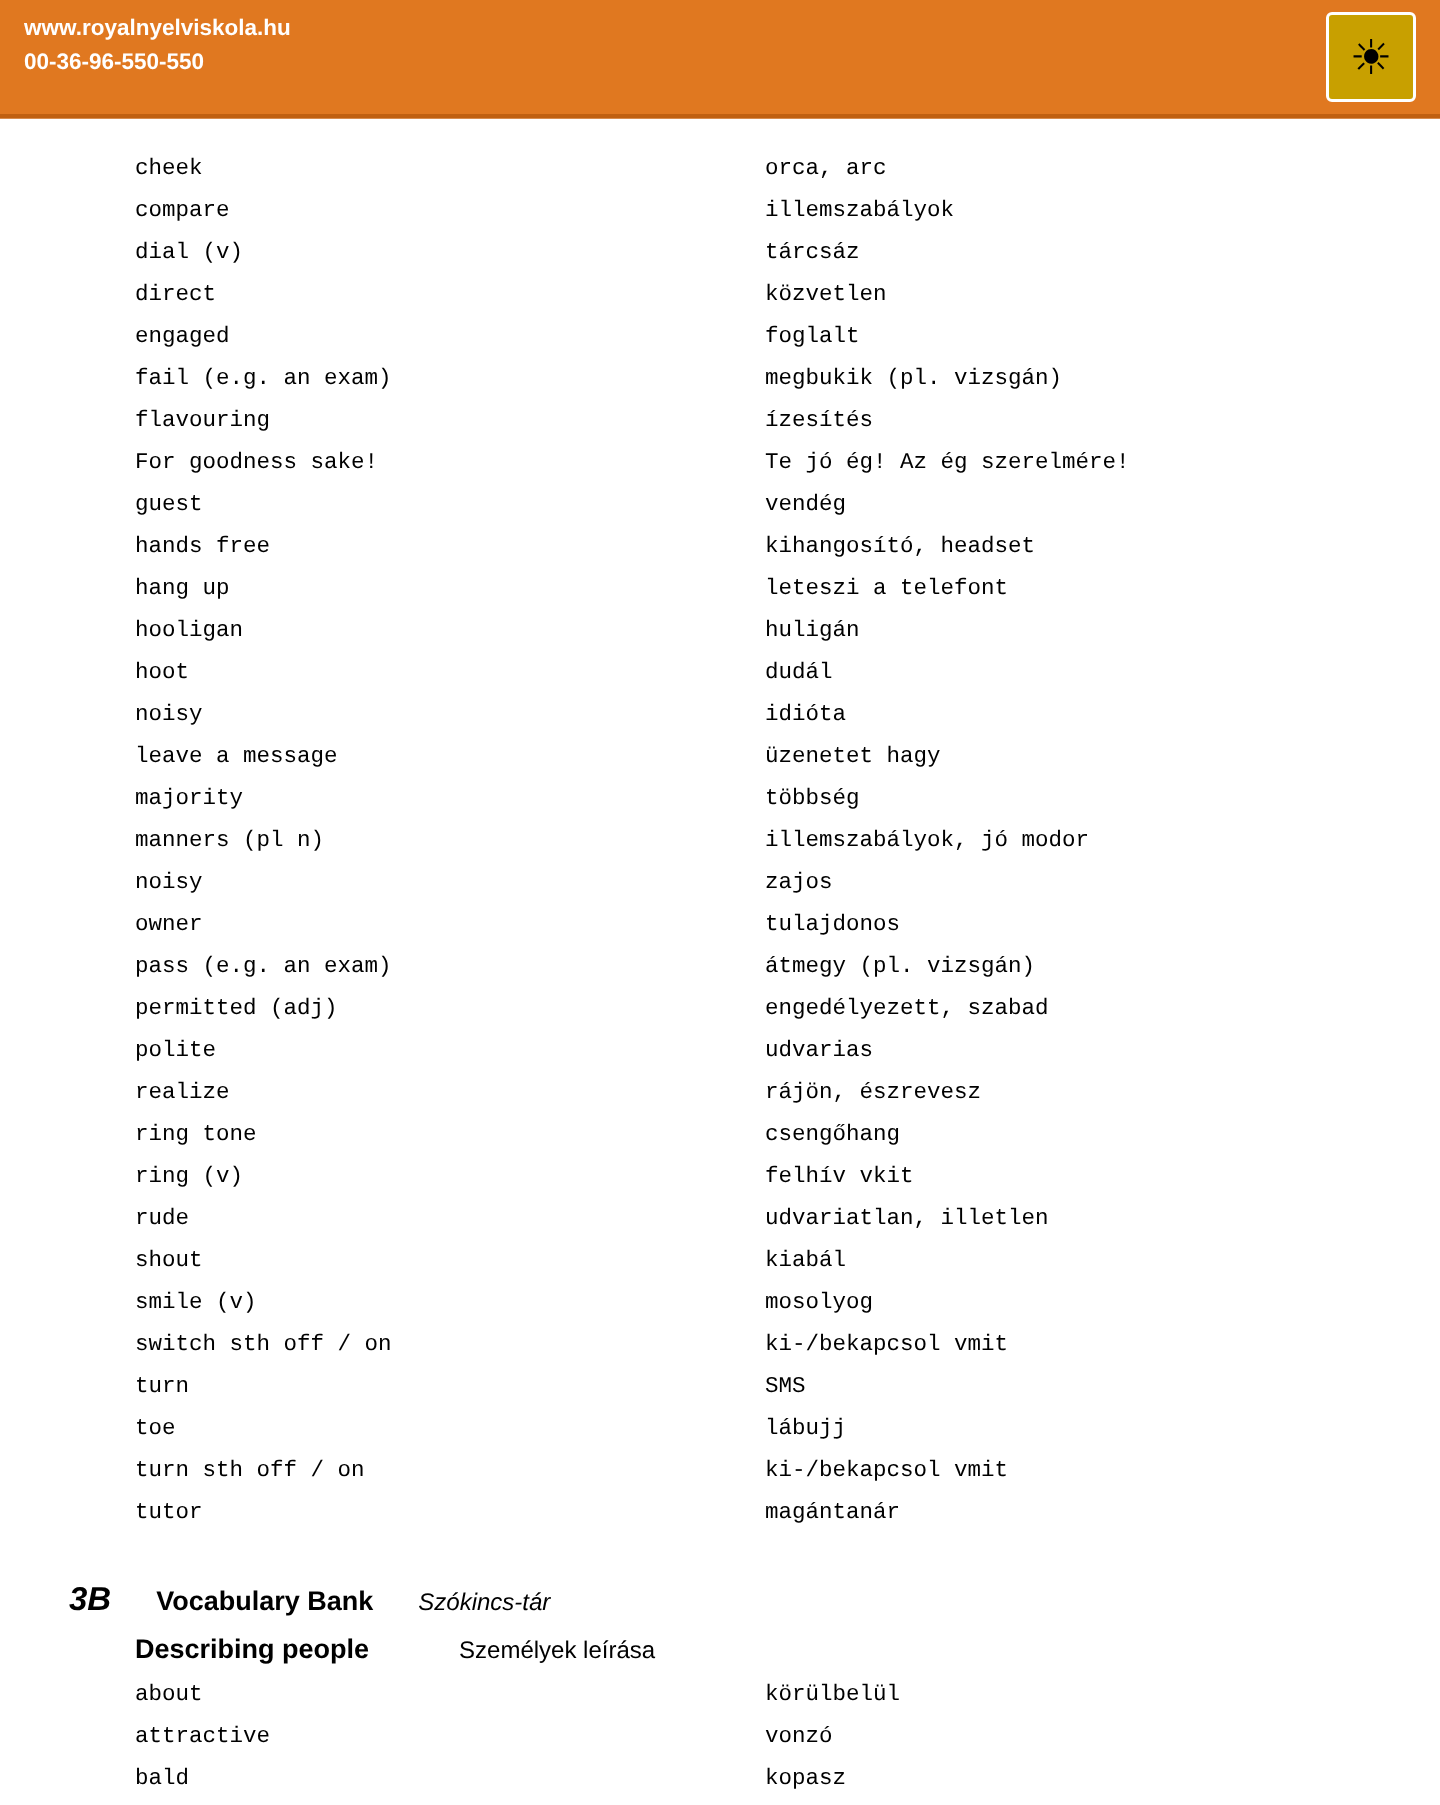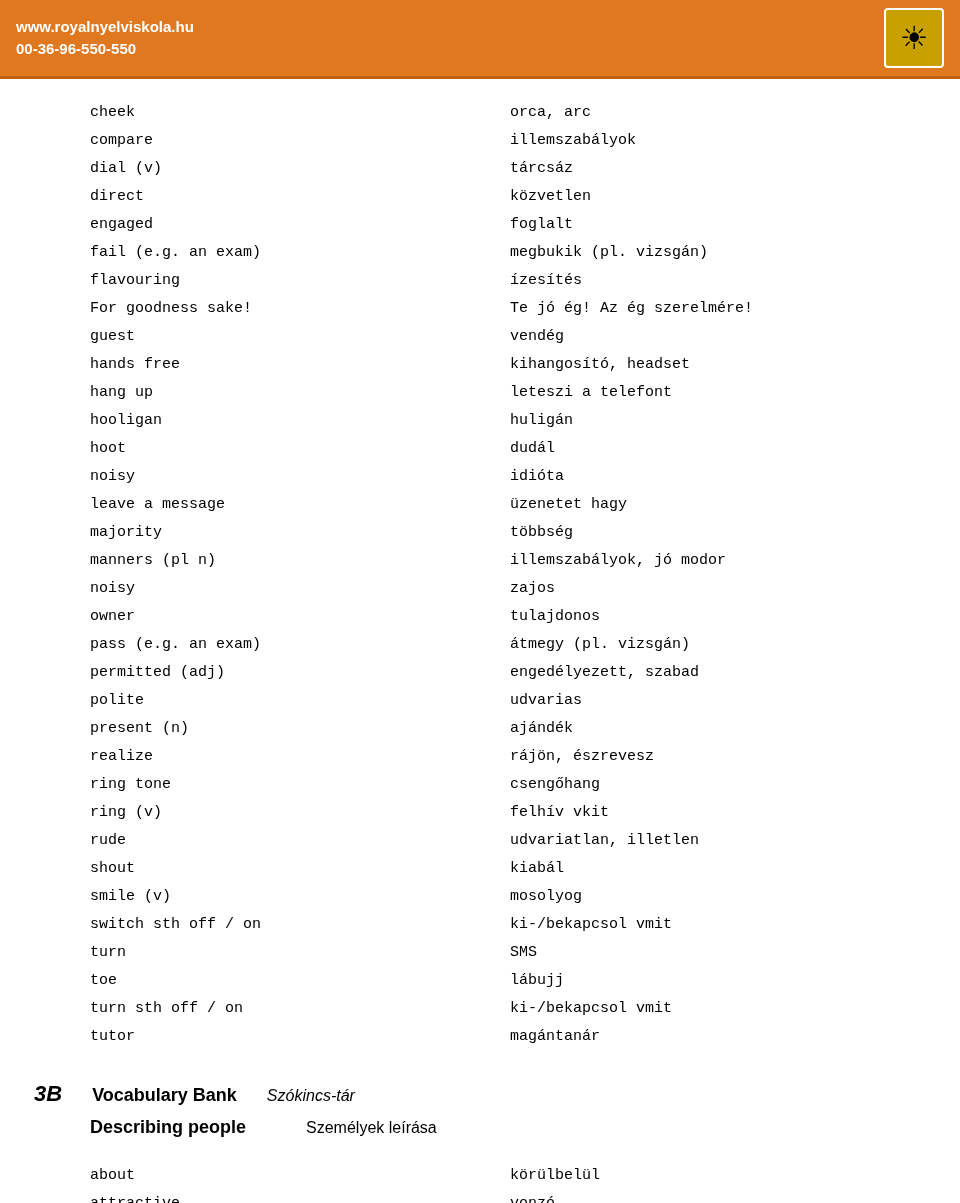--- a/index.html
+++ b/index.html
@@ -8,21 +8,20 @@
       font-size: 15px;
       background: #fff;
       color: #000;
       width: 960px;
     }
 
     
     .header {
       background: #e07820;
       display: flex;
-      align-items: center;
       justify-content: space-between;
       padding: 8px 16px;
       border-bottom: 3px solid #c06010;
     }
     .header-text {
       color: #fff;
       font-size: 15px;
       font-weight: bold;
       line-height: 1.5;
     }
@@ -62,21 +61,21 @@
       width: 50%;
       padding-left: 60px;
     }
     .vocab-table td:last-child {
       width: 50%;
       padding-left: 30px;
     }
 
     
     .section-block {
-      margin: 20px 0 10px 4px;
+      margin: 20px 0 10px 16px;
     }
     .section-header {
       display: flex;
       align-items: baseline;
       gap: 30px;
       margin-bottom: 8px;
     }
     .section-3b {
       font-size: 22px;
       font-weight: bold;
@@ -87,21 +86,21 @@
       font-weight: bold;
     }
     .section-szókincs {
       font-size: 16px;
       font-style: italic;
     }
     .section-subheader {
       display: flex;
       align-items: baseline;
       gap: 30px;
-      margin-bottom: 24px;
+      margin-bottom: 6px;
     }
     .describing-people {
       font-size: 18px;
       font-weight: bold;
       padding-left: 60px;
     }
     .szemelyek {
       font-size: 16px;
       padding-left: 30px;
     }
@@ -203,24 +202,20 @@
           <td>pass (e.g. an exam)</td>
           <td>átmegy (pl. vizsgán)</td>
         </tr>
         <tr>
           <td>permitted (adj)</td>
           <td>engedélyezett, szabad</td>
         </tr>
         <tr>
           <td>polite</td>
           <td>udvarias</td>
-        </tr>
-        <tr>
-          <td>present (n)</td>
-          <td>ajándék</td>
         </tr>
         <tr>
           <td>realize</td>
           <td>rájön, észrevesz</td>
         </tr>
         <tr>
           <td>ring tone</td>
           <td>csengőhang</td>
         </tr>
         <tr>

